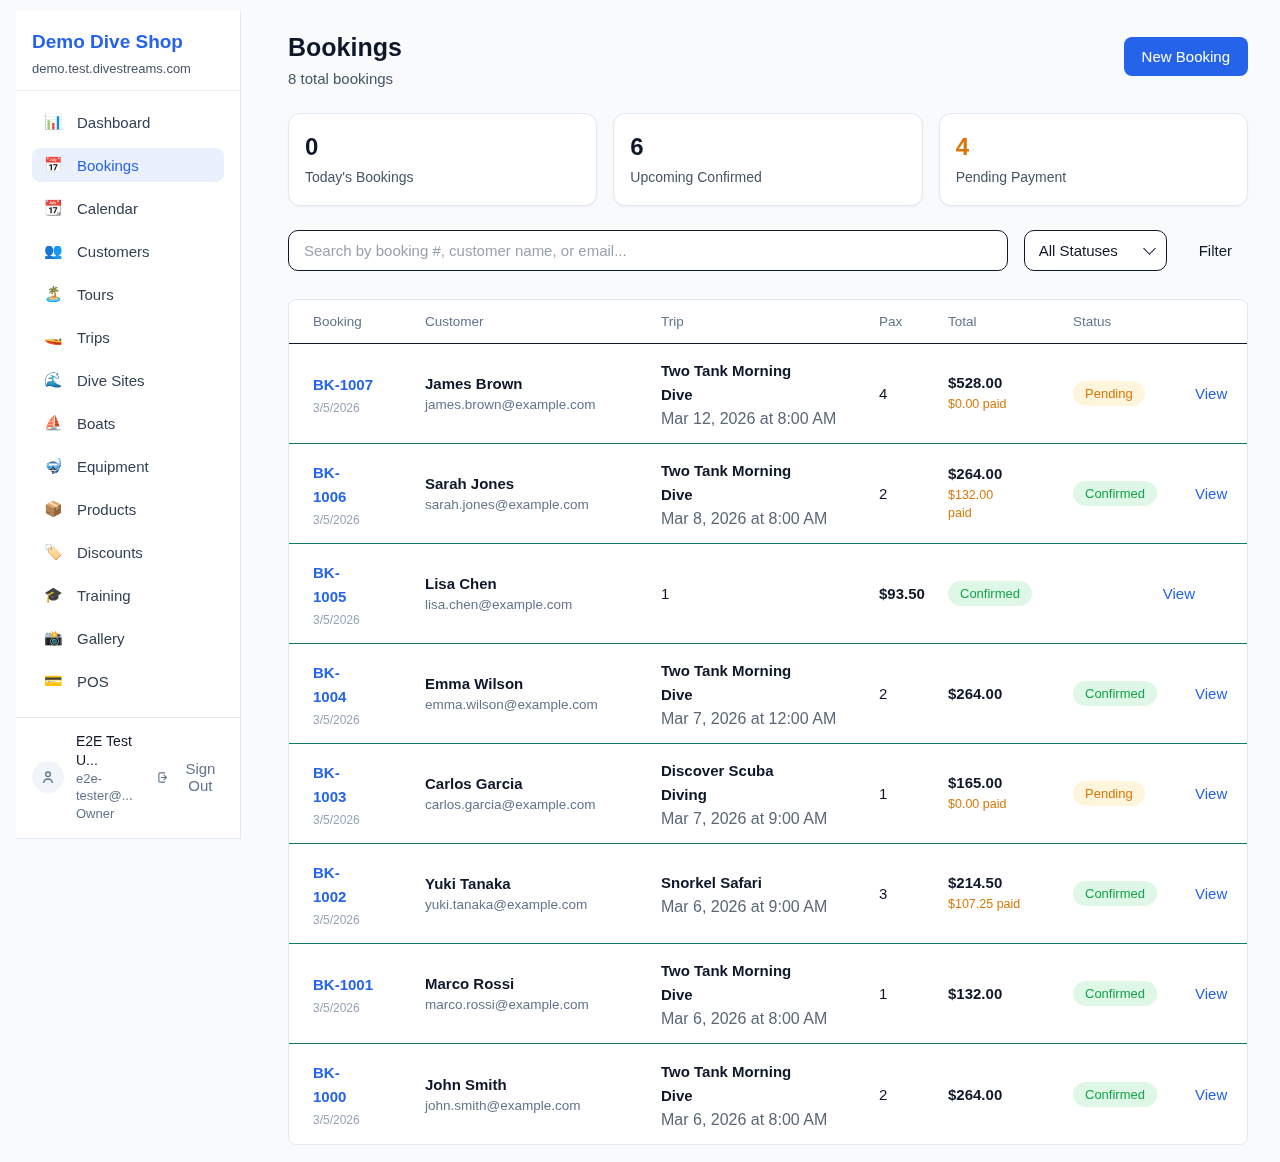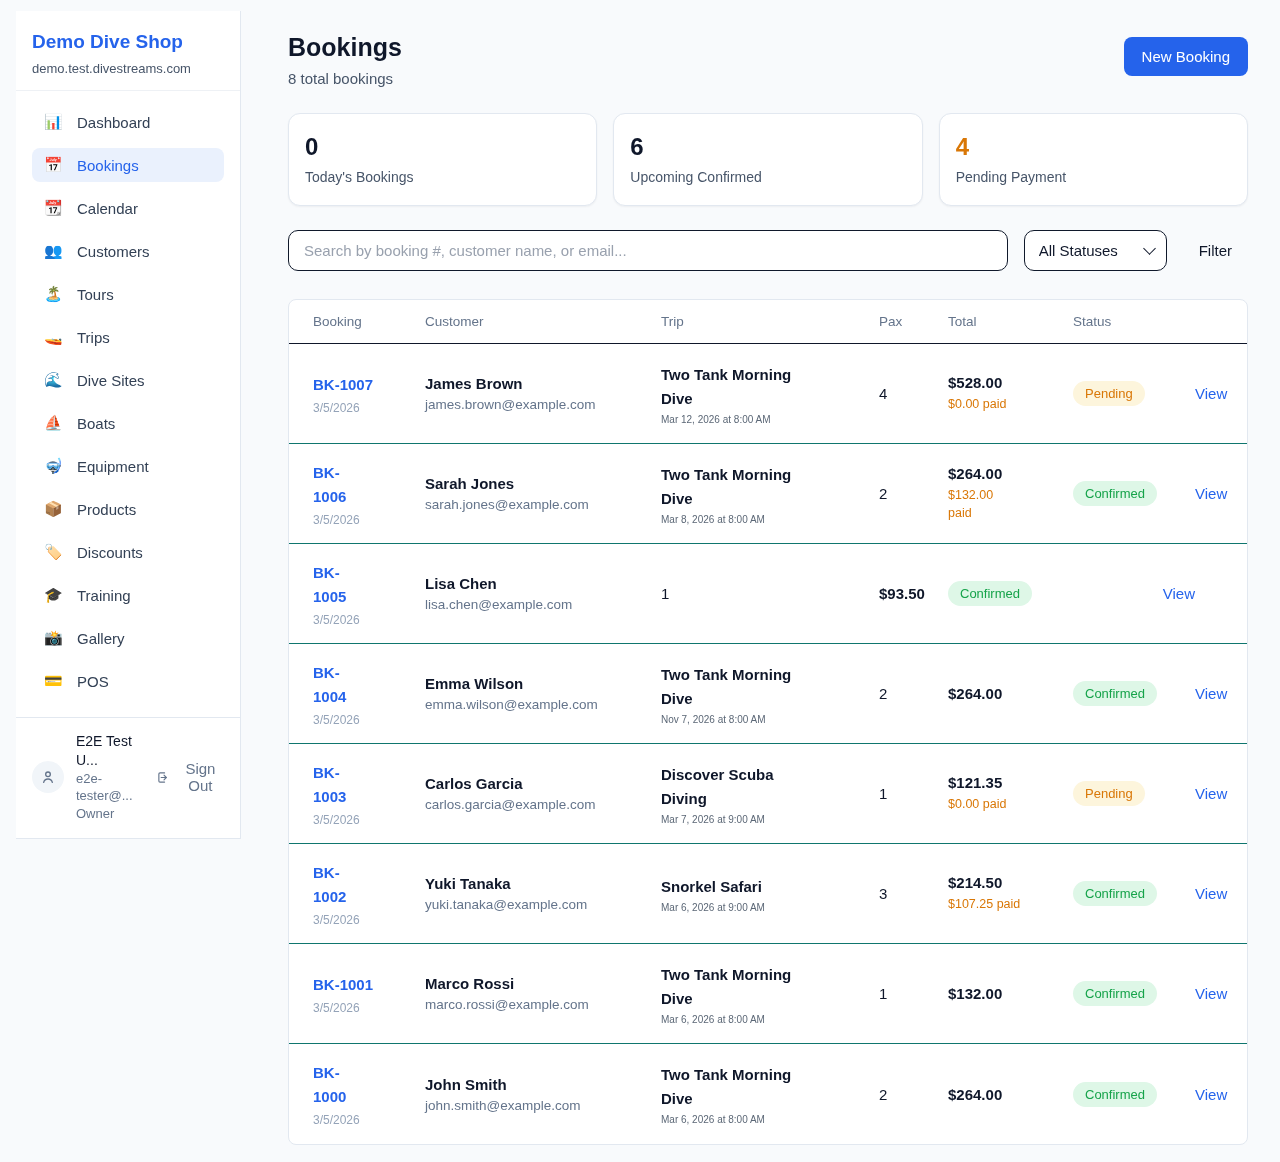--- a/index.html
+++ b/index.html
@@ -107,21 +107,21 @@
   .thead { height:44px; border-bottom:1px solid #0f172a; }
   .th { font-size:13.5px; color:#64748b; font-weight:500; }
   .trow { min-height:100px; border-bottom:1px solid #0f766e; padding-top:12px; padding-bottom:12px; }
   .trow:last-child { border-bottom:none; }
 
   .bk-id { color:#2563eb; font-weight:600; font-size:15px; white-space:pre-line; line-height:1.6; cursor:pointer; }
   .bk-date { color:#94a3b8; font-size:12px; margin-top:4px; }
   .c-name { font-size:15px; font-weight:700; color:#0f172a; }
   .c-email { font-size:13.5px; color:#64748b; margin-top:5px; }
   .t-name { font-size:15px; font-weight:600; color:#0f172a; white-space:pre-line; line-height:1.6; }
-  .t-date { font-size:10px; color:#5b6776; margin-top:3px; }
+  .t-date { font-size:16px; color:#5b6776; margin-top:3px; }
   .pax-cell { font-size:15px; color:#0f172a; }
   .total-amt { font-size:15px; font-weight:700; color:#0f172a; }
   .total-paid { font-size:12.5px; color:#d97706; margin-top:4px; white-space:pre-line; line-height:1.45; }
   .total-paid:empty { display:none; }
   .badge {
     display:inline-block; padding:5px 12px; border-radius:999px;
     font-size:13px; font-weight:500;
   }
   .badge.pending { background:#fdf5dc; color:#d97706; }
   .badge.confirmed { background:#def7e7; color:#16a34a; }
@@ -339,21 +339,21 @@
 1004</div>
           <div class="bk-date">3/5/2026</div>
         </div>
       <div>
           <div class="c-name">Emma Wilson</div>
           <div class="c-email">emma.wilson@example.com</div>
         </div>
       <div>
           <div class="t-name">Two Tank Morning
 Dive</div>
-          <div class="t-date">Nov 7, 2026 at 8:00 AM</div>
+          <div class="t-date">Mar 7, 2026 at 12:00 AM</div>
         </div>
       <div class="pax-cell">2</div>
       <div>
           <div class="total-amt">$264.00</div>
         </div>
       <div><span class="badge confirmed">Confirmed</span></div>
       <div class="view-link">View</div>
     </div>
 
     <div class="tgrid trow">
@@ -366,21 +366,21 @@
           <div class="c-name">Carlos Garcia</div>
           <div class="c-email">carlos.garcia@example.com</div>
         </div>
       <div>
           <div class="t-name">Discover Scuba
 Diving</div>
           <div class="t-date">Mar 7, 2026 at 9:00 AM</div>
         </div>
       <div class="pax-cell">1</div>
       <div>
-          <div class="total-amt">$121.35</div>
+          <div class="total-amt">$165.00</div>
           <div class="total-paid">$0.00 paid</div>
         </div>
       <div><span class="badge pending">Pending</span></div>
       <div class="view-link">View</div>
     </div>
 
     <div class="tgrid trow">
       <div>
           <div class="bk-id">BK-
 1002</div>

